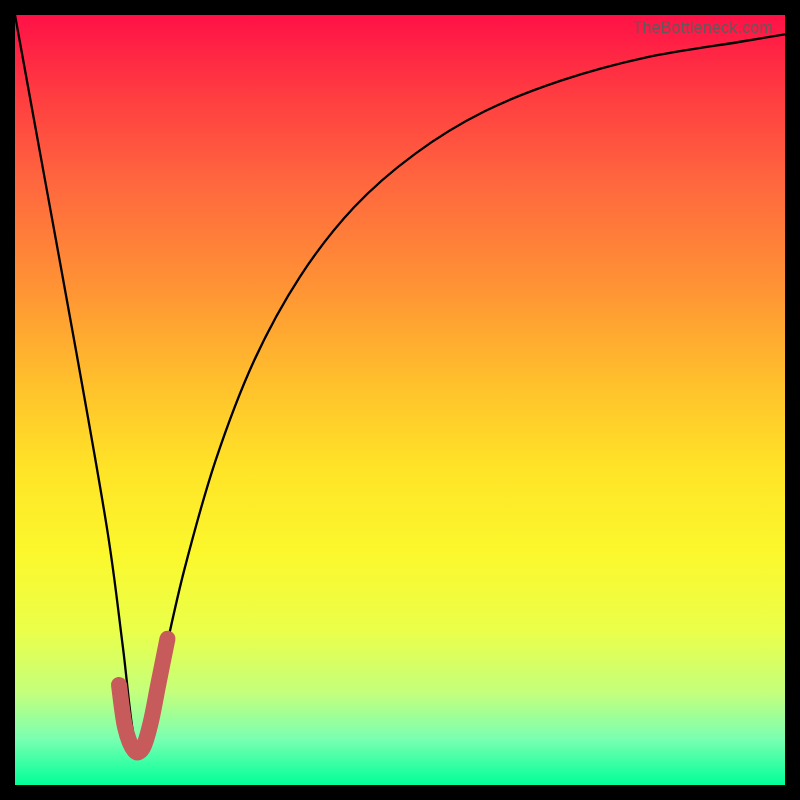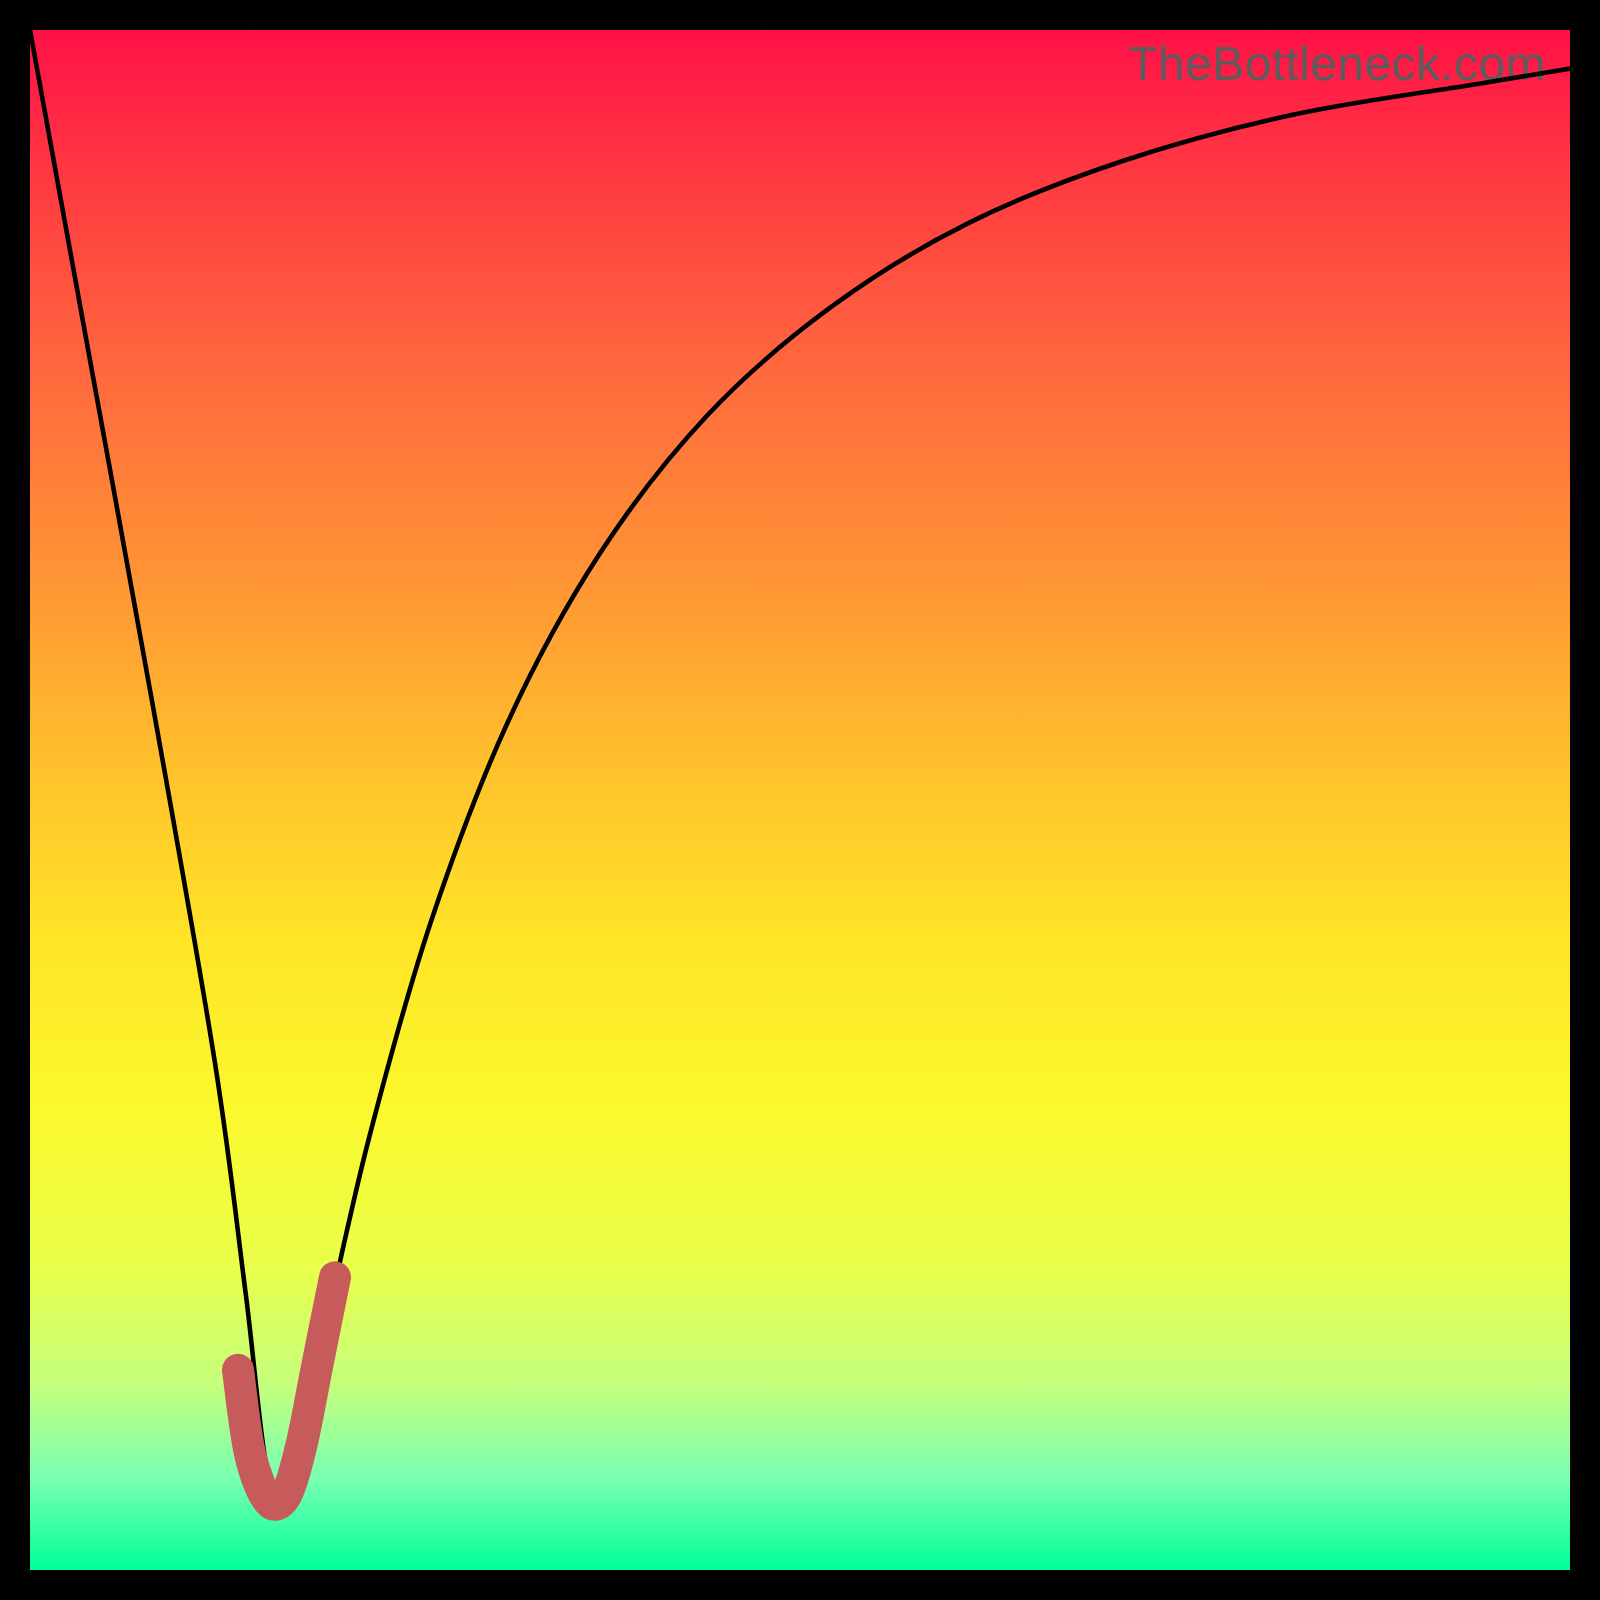--- a/index.html
+++ b/index.html
@@ -34,21 +34,21 @@
       #eaff4a 80%,
       #c4ff7c 88%,
       #7affb2 94%,
       #00ff98 100%
     );
   }
   .watermark {
     position: absolute;
     top: 4px;
     right: 12px;
-    font-size: 24px;
+    font-size: 16px;
     font-weight: 400;
     color: #5c5c5c;
     letter-spacing: 0.2px;
   }
   svg.curves {
     position: absolute;
     left: 0;
     top: 0;
     width: 770px;
     height: 770px;

